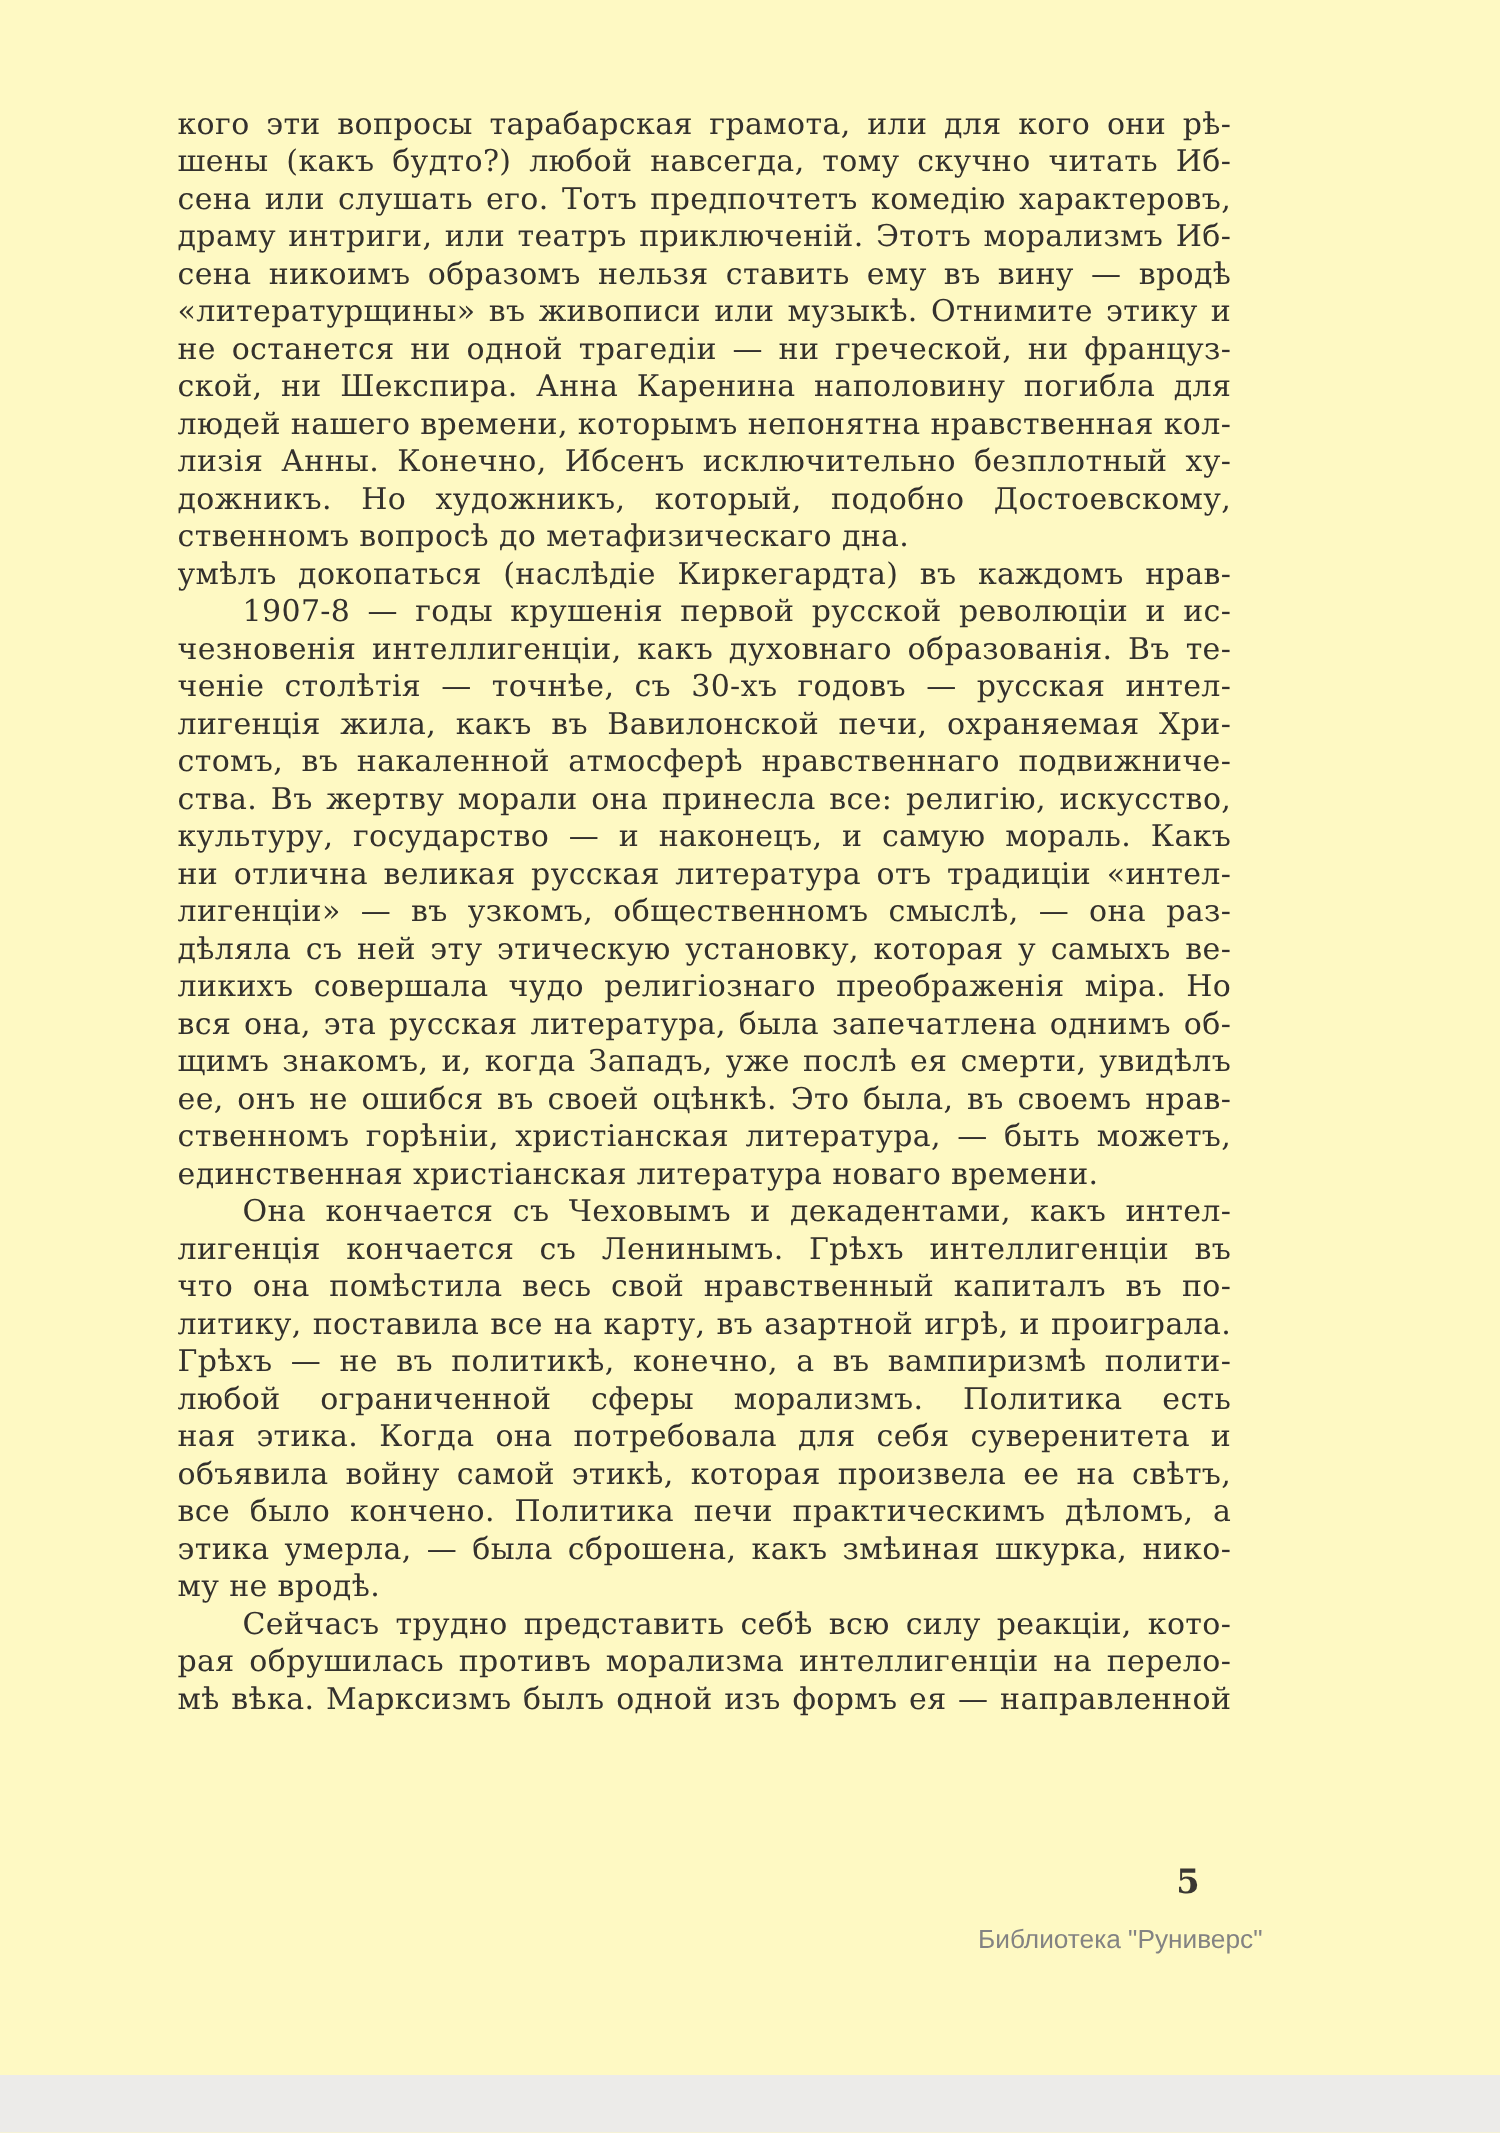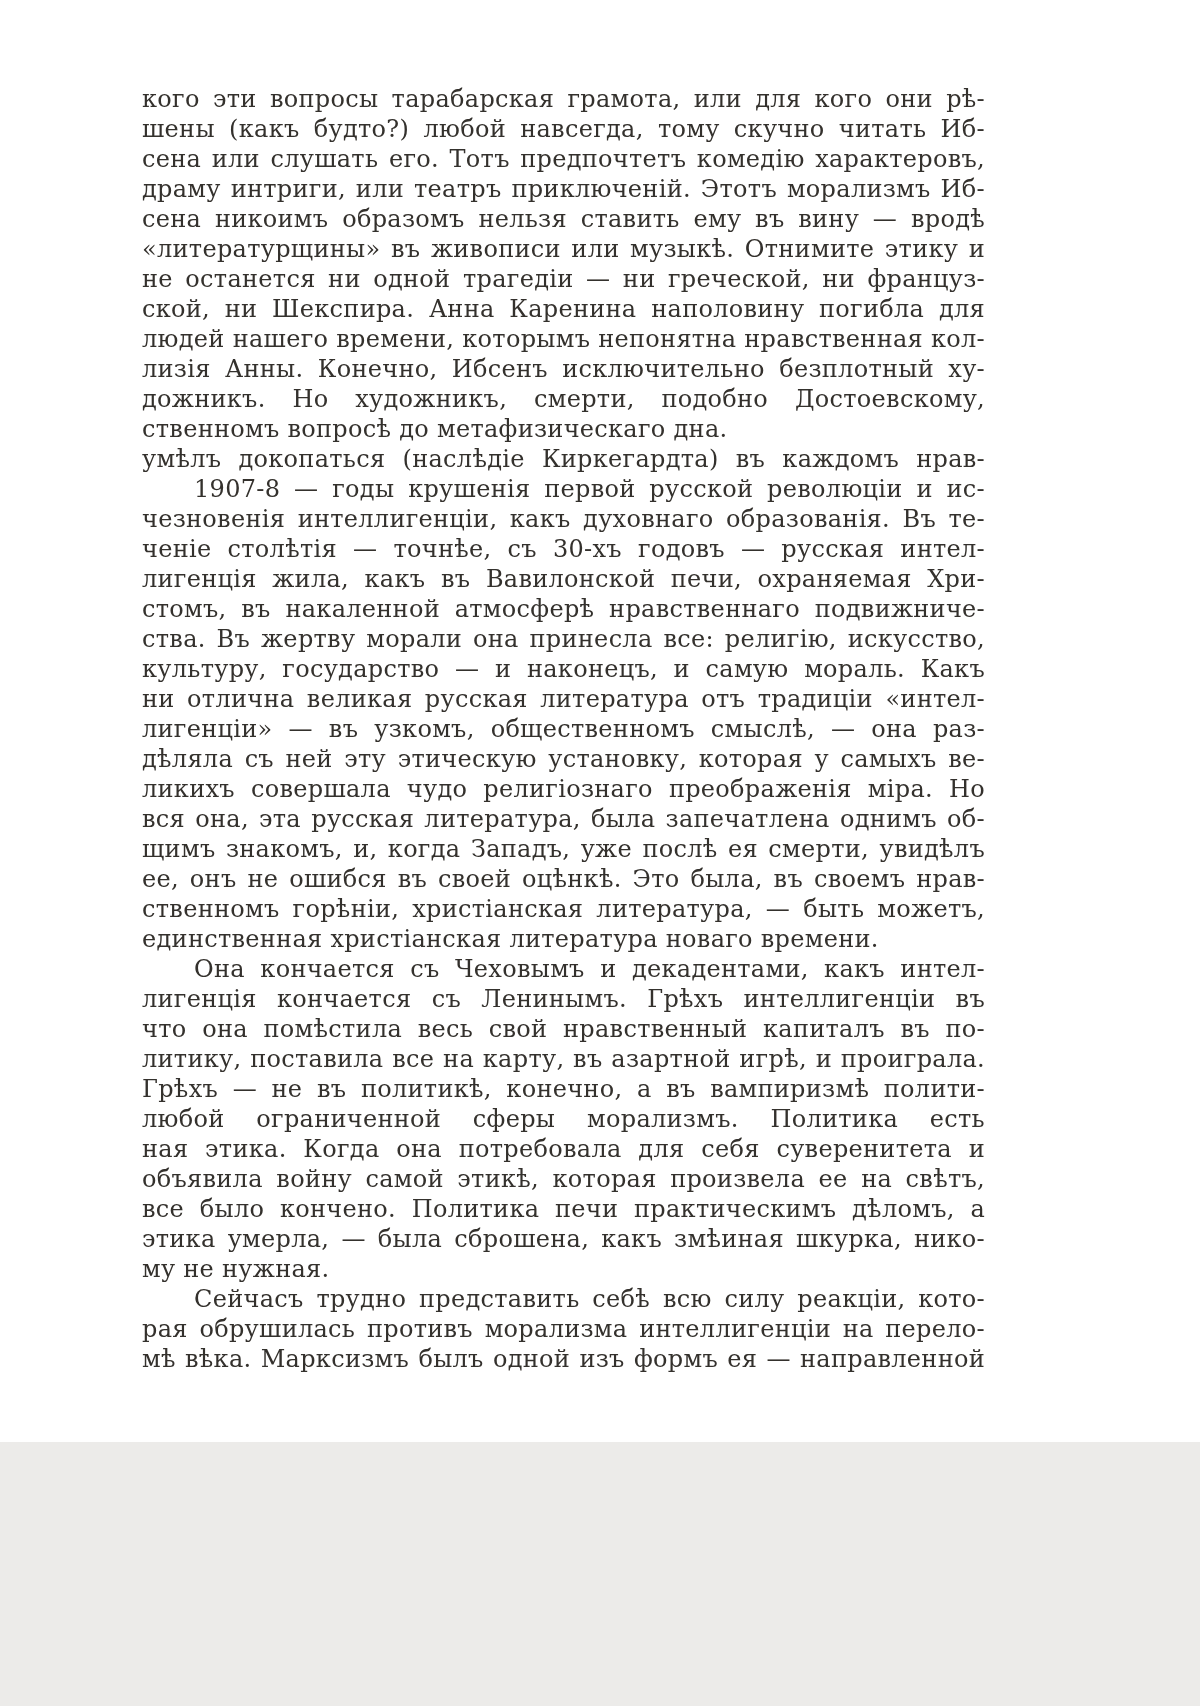--- a/index.html
+++ b/index.html
@@ -4,22 +4,22 @@
 <style>
   * { margin: 0; padding: 0; box-sizing: border-box; }
 
   html, body {
     background: #ecebe9;
   }
 
   .page {
     position: relative;
     width: 1200px;
-    height: 1442px;
-    background: #ffffff;
+    height: 1660px;
+    background: #fef9c3;
     overflow: hidden;
     font-family: "DejaVu Serif", "Liberation Serif", serif;
     color: #34312d;
   }
 
   .text-block {
     position: absolute;
     left: 142px;
     top: 84px;
     width: 843px;
@@ -75,21 +75,21 @@
         <div class="line">кого эти вопросы тарабарская грамота, или для кого они рѣ-</div>
         <div class="line">шены (какъ будто?) любой навсегда, тому скучно читать Иб-</div>
         <div class="line">сена или слушать его. Тотъ предпочтетъ комедію характеровъ,</div>
         <div class="line">драму интриги, или театръ приключеній. Этотъ морализмъ Иб-</div>
         <div class="line">сена никоимъ образомъ нельзя ставить ему въ вину — вродѣ</div>
         <div class="line">«литературщины» въ живописи или музыкѣ. Отнимите этику и</div>
         <div class="line">не останется ни одной трагедіи — ни греческой, ни француз-</div>
         <div class="line">ской, ни Шекспира. Анна Каренина наполовину погибла для</div>
         <div class="line">людей нашего времени, которымъ непонятна нравственная кол-</div>
         <div class="line">лизія Анны. Конечно, Ибсенъ исключительно безплотный ху-</div>
-        <div class="line">дожникъ. Но художникъ, смерти, подобно Достоевскому,</div>
+        <div class="line">дожникъ. Но художникъ, который, подобно Достоевскому,</div>
         <div class="line no-justify">ственномъ вопросѣ до метафизическаго дна.</div>
         <div class="line">умѣлъ докопаться (наслѣдіе Киркегардта) въ каждомъ нрав-</div>
       </div>
       <div class="paragraph">
         <div class="line indent-first">1907-8 — годы крушенія первой русской революціи и ис-</div>
         <div class="line">чезновенія интеллигенціи, какъ духовнаго образованія. Въ те-</div>
         <div class="line">ченіе столѣтія — точнѣе, съ 30-хъ годовъ — русская интел-</div>
         <div class="line">лигенція жила, какъ въ Вавилонской печи, охраняемая Хри-</div>
         <div class="line">стомъ, въ накаленной атмосферѣ нравственнаго подвижниче-</div>
         <div class="line">ства. Въ жертву морали она принесла все: религію, искусство,</div>
@@ -108,21 +108,21 @@
         <div class="line indent-first">Она кончается съ Чеховымъ и декадентами, какъ интел-</div>
         <div class="line">лигенція кончается съ Ленинымъ. Грѣхъ интеллигенціи въ томъ,</div>
         <div class="line">что она помѣстила весь свой нравственный капиталъ въ по-</div>
         <div class="line">литику, поставила все на карту, въ азартной игрѣ, и проиграла.</div>
         <div class="line">Грѣхъ — не въ политикѣ, конечно, а въ вампиризмѣ полити-</div>
         <div class="line">любой ограниченной сферы морализмъ. Политика есть приклад-</div>
         <div class="line">ная этика. Когда она потребовала для себя суверенитета и</div>
         <div class="line">объявила войну самой этикѣ, которая произвела ее на свѣтъ,</div>
         <div class="line">все было кончено. Политика печи практическимъ дѣломъ, а</div>
         <div class="line">этика умерла, — была сброшена, какъ змѣиная шкурка, нико-</div>
-        <div class="line no-justify">му не нужная.</div>
+        <div class="line no-justify">му не вродѣ.</div>
       </div>
       <div class="paragraph">
         <div class="line indent-first">Сейчасъ трудно представить себѣ всю силу реакціи, кото-</div>
         <div class="line">рая обрушилась противъ морализма интеллигенціи на перело-</div>
         <div class="line">мѣ вѣка. Марксизмъ былъ одной изъ формъ ея — направленной</div>
       </div>
     </main>
   <div class="page-number">5</div>
   <div class="watermark">Библиотека "Руниверс"</div>
 </div>

